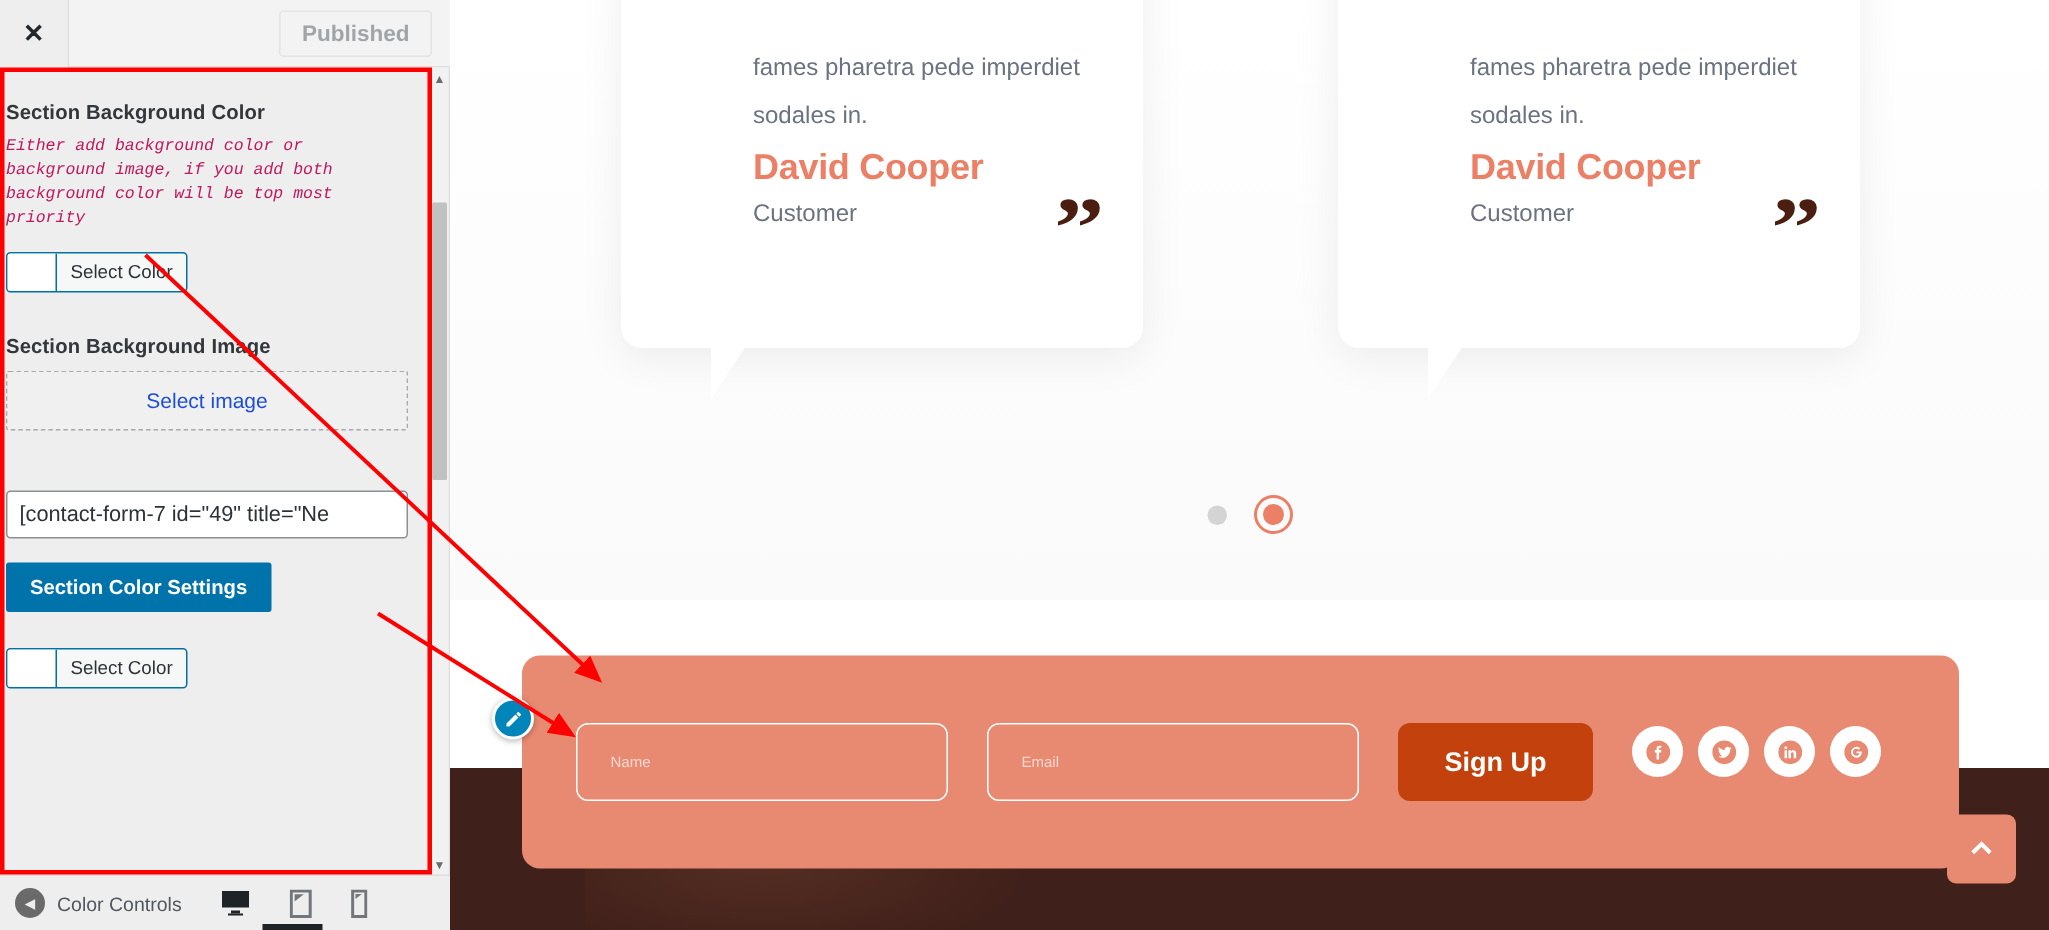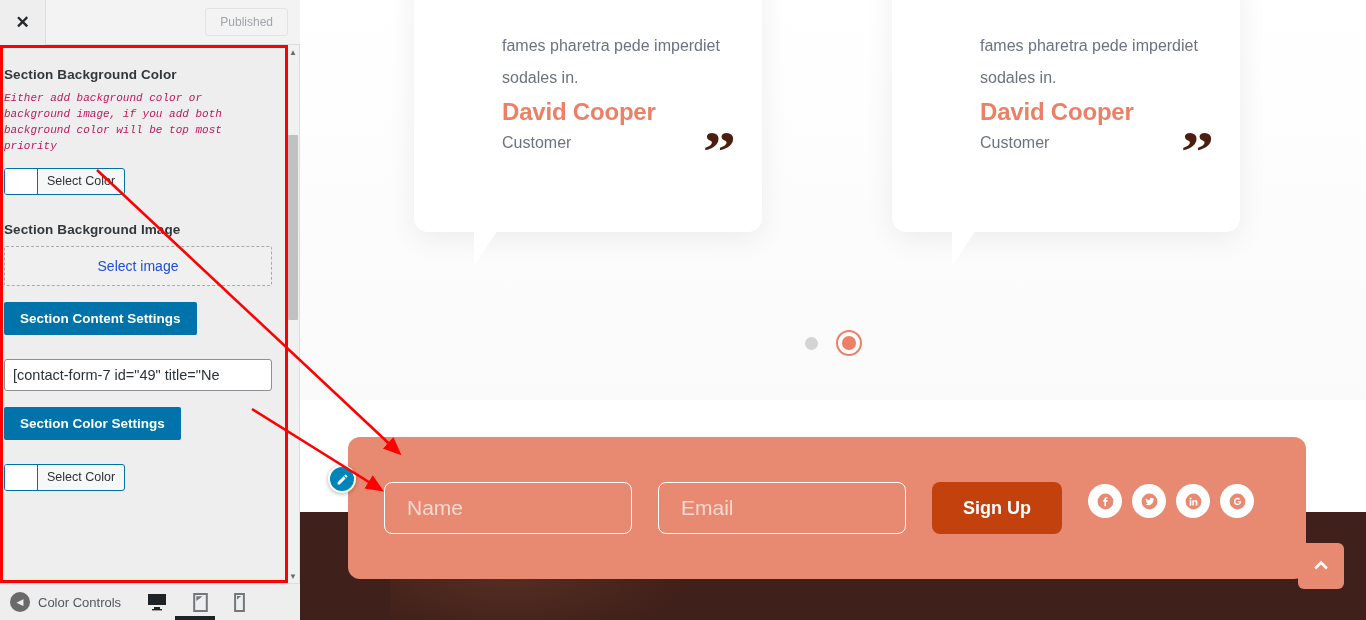--- a/index.html
+++ b/index.html
@@ -30,21 +30,21 @@
     cursor: pointer; background: #eeeeee;
   }
   .cz-header-right {
     flex: 1; height: 45px; background: #f3f3f3;
     border-left: 1px solid #dddddd; border-bottom: 1px solid #dddddd;
     display: flex; align-items: center; justify-content: flex-end;
     padding-right: 12px;
   }
   .cz-published {
     background: #f3f3f3; border: 1px solid #e3e3e3; border-radius: 3px;
-    color: #a0a5aa; font-size: 12px; padding: 6px 14px; cursor: default;
+    color: #a0a5aa; font-size: 15px; padding: 6px 14px; cursor: default; font-weight: bold;
   }
 
   .cz-panel {
     position: absolute; left: 0; top: 45px;
     width: 286px; height: 538px;
     background: #eeeeee;
     overflow: hidden;
     padding: 22px 14px 0 4px;
   }
   .cz-label {
@@ -192,21 +192,21 @@
   }
   .newsletter {
     position: absolute; left: 48px; top: 437px;
     width: 958px; height: 142px;
     background: #e88a71; border-radius: 12px;
   }
   .nl-input {
     position: absolute; top: 45px; height: 52px;
     border: 1px solid #ffffff; border-radius: 8px;
     background: transparent; color: #ffffff;
-    font-size: 21px; padding: 0 22px;
+    font-size: 10px; padding: 0 22px;
     font-family: "Liberation Sans", sans-serif;
   }
   .nl-input::placeholder { color: #f6d8cf; }
   .nl-name { left: 36px; width: 248px; }
   .nl-email { left: 310px; width: 248px; }
   .signup-btn {
     position: absolute; left: 584px; top: 45px;
     width: 130px; height: 52px;
     background: #c2410c; color: #ffffff; border: none; border-radius: 8px;
     font-size: 18px; font-weight: bold; cursor: pointer;
@@ -262,21 +262,20 @@
         <div class="color-btn">Select Color</div>
       </div>
 
       <div class="cz-gap"></div>
 
       <div class="cz-label">Section Background Image</div>
       <div class="img-drop">Select image</div>
 
       <div class="cz-gap-sm"></div>
 
-      <button class="blue-btn">Section Content Settings</button>
 
       <div class="cz-gap"></div>
 
       <input class="txt-input" value="[contact-form-7 id=&quot;49&quot; title=&quot;Ne" style="">
 
       <div class="cz-gap-sm"></div>
 
       <button class="blue-btn">Section Color Settings</button>
 
       <div class="cz-gap"></div>

